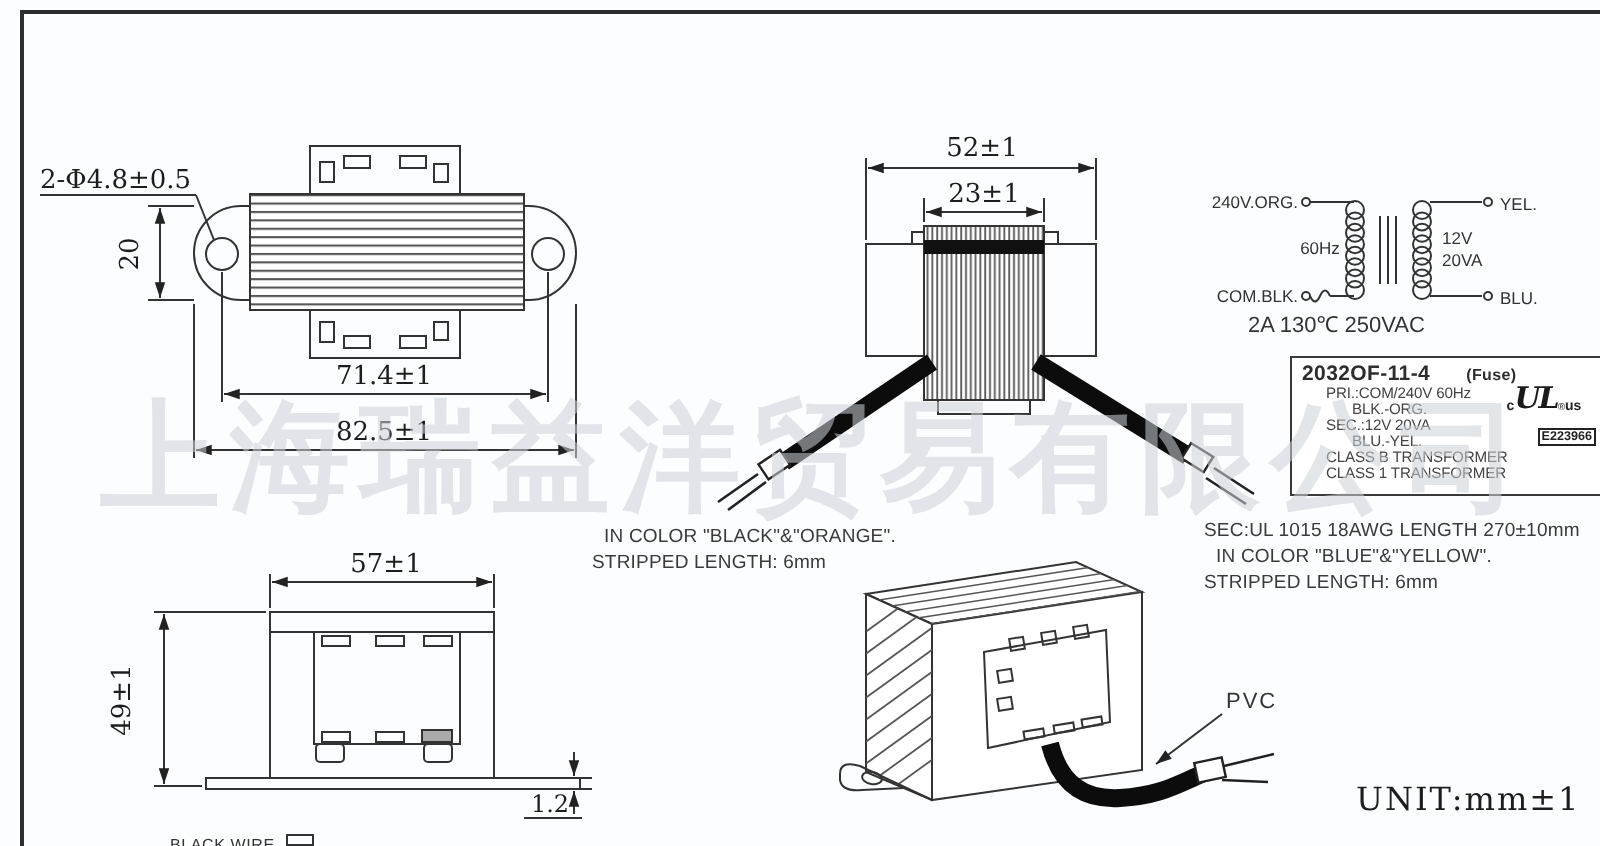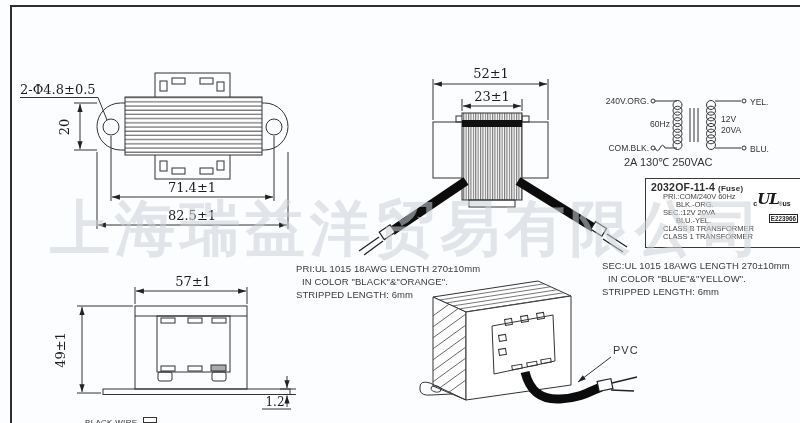--- a/index.html
+++ b/index.html
@@ -22,21 +22,21 @@
   .schb{font-family:"Liberation Sans",sans-serif;font-size:11px;fill:#333;}
   .pvc{font-family:"Liberation Sans",sans-serif;font-size:11px;fill:#333;letter-spacing:1px;}
   
   .note{font-size:9.5px;line-height:13px;color:#3a3a3a;letter-spacing:0.1px;z-index:5;}
   #pri-note{left:296px;top:262px;width:290px;}
   #sec-note{left:602px;top:259px;width:200px;}
   
   #spec-box{left:645px;top:178px;width:148px;height:64px;background:#fff;
             border:1.5px solid #3a3a3a;padding:2px 3px 2px 5px;z-index:6;}
   #spec-title{font-size:10.5px;font-weight:bold;color:#2d2d2d;letter-spacing:0.2px;}
-  #spec-title .suffix{font-size:8px;margin-left:3px;}
+  #spec-title .suffix{font-size:8px;margin-left:18px;}
   .spec-line{font-size:7.6px;line-height:7.9px;color:#444;letter-spacing:-0.1px;margin-left:12px;}
   .spec-line.indent{padding-left:13px;}
   
   #ul-logo{position:absolute;right:4px;top:13px;width:52px;text-align:right;z-index:7;}
   #ul-row{display:flex;align-items:flex-end;justify-content:center;line-height:1;}
   #ul-c{font-size:7px;font-weight:bold;color:#222;}
   #ul-mark{font-size:15px;font-weight:bold;font-style:italic;color:#1a1a1a;
            font-family:"DejaVu Serif",serif;letter-spacing:-1px;}
   #ul-r{font-size:5px;color:#222;vertical-align:top;}
   #ul-us{font-size:7px;font-weight:bold;color:#222;}
@@ -271,21 +271,20 @@
       <rect x="598" y="380" width="14" height="10" transform="rotate(-12 605 385)" fill="#fff" stroke="#222" stroke-width="1.2"></rect>
       <line x1="612" y1="383" x2="637" y2="377" stroke="#222" stroke-width="1.3"></line>
       <line x1="611" y1="390" x2="634" y2="391" stroke="#222" stroke-width="1.3"></line>
 
       <line x1="611" y1="357" x2="578" y2="382" marker-end="url(#arr)"></line>
     </g>
     <text class="pvc" x="613" y="354">PVC</text>
   </svg>
 
   <div class="abs note" id="pri-note">
-    <div>PRI:UL 1015 18AWG LENGTH 270±10mm</div>
     <div style="padding-left:6px">IN COLOR "BLACK"&amp;"ORANGE".</div>
     <div>STRIPPED LENGTH: 6mm</div>
   </div>
 
   <div class="abs note" id="sec-note">
     <div>SEC:UL 1015 18AWG LENGTH 270±10mm</div>
     <div style="padding-left:6px">IN COLOR "BLUE"&amp;"YELLOW".</div>
     <div>STRIPPED LENGTH: 6mm</div>
   </div>
 
@@ -303,20 +302,21 @@
       <div id="ul-row">
         <span id="ul-c">c</span>
         <span id="ul-mark">UL</span>
         <span id="ul-r">®</span>
         <span id="ul-us">us</span>
       </div>
       <span id="ul-file">E223966</span>
     </div>
   </div>
 
+  <div class="abs" id="unit-note">UNIT:mm±1</div>
 
   <div class="abs" id="black-wire-note">
     <span>BLACK WIRE</span><span id="black-wire-swatch"></span>
   </div>
 
   <div class="abs" id="watermark">上海瑞益洋贸易有限公司</div>
 
 </div>
 
 </body></html>

